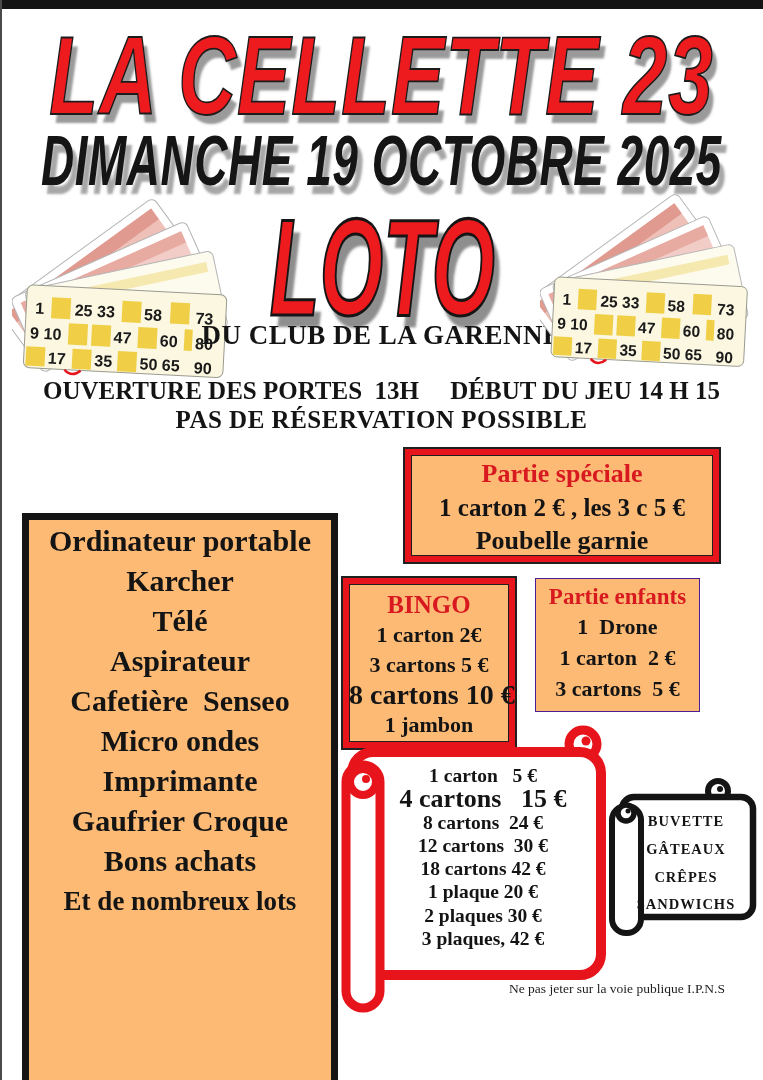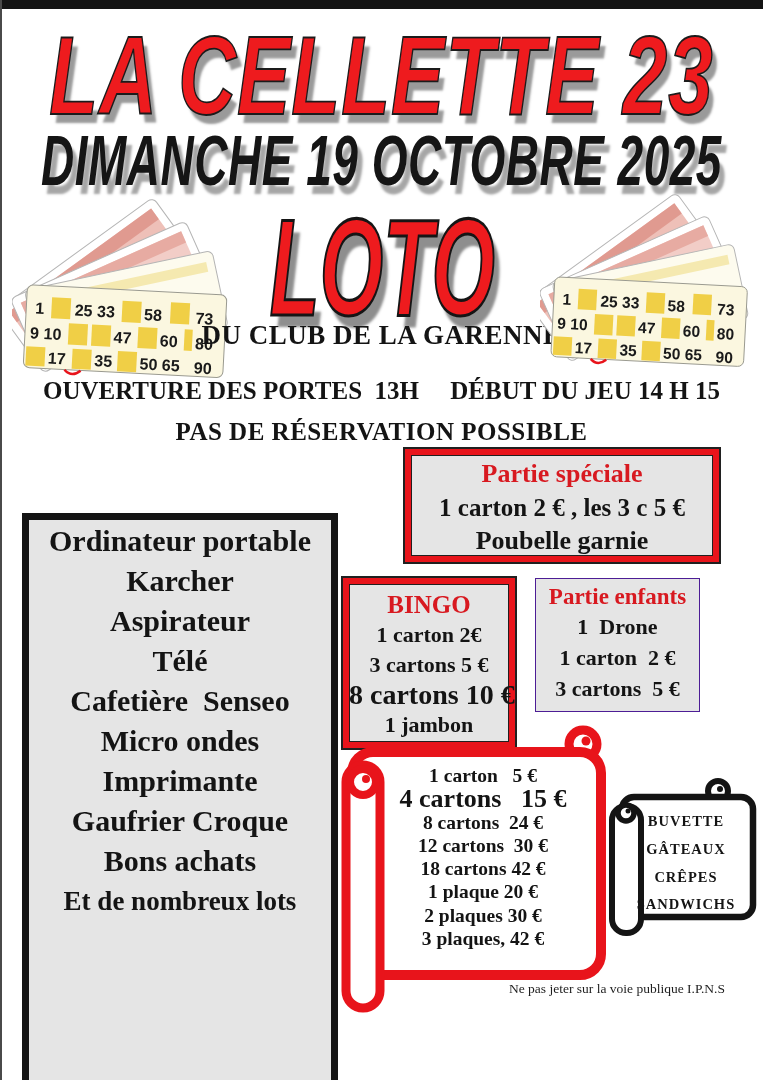--- a/index.html
+++ b/index.html
@@ -6,21 +6,21 @@
   .page{position:relative;width:763px;height:1080px;background:#ffffff;overflow:hidden;
         font-family:"Liberation Serif",serif;color:#141414;}
   .abs{position:absolute;}
   .pre{white-space:pre;}
   .center{left:0;right:0;text-align:center;}
   .headline{font-family:"Liberation Sans",sans-serif;font-weight:700;font-style:italic;line-height:1;white-space:pre;}
   .stretch{display:inline-block;transform-origin:top center;}
   .title-red{color:#ee1b1e;-webkit-text-stroke:1.3px #1b1b1b;text-shadow:5px 6px 2px #9a9a9a;}
   .title-black{color:#151515;text-shadow:5px 6px 2px #a6a6a6;}
   .serifb{font-weight:bold;}
-  .box{position:absolute;box-sizing:border-box;background:#e5e5e5;text-align:center;}
+  .box{position:absolute;box-sizing:border-box;background:#fdba74;text-align:center;}
   .red-border{border:6px solid #e8141b;box-shadow:0 0 0 2px #202020, inset 0 0 0 1px #202020;}
   .black-border{border:7px solid #141414;}
   .line{white-space:pre;font-weight:bold;}
   .red-text{color:#d81920;}
   svg text{font-family:"Liberation Sans",sans-serif;}
 </style>
 </head>
 <body>
 
 <div class="page">
@@ -131,33 +131,33 @@
       <rect x="108" y="149" width="19" height="20" fill="#f0cf46"></rect>
       <text x="39" y="165" font-size="16" font-weight="bold" fill="#1a1a1a">17</text>
       <text x="85" y="165" font-size="16" font-weight="bold" fill="#1a1a1a">35</text>
       <text x="130" y="166" font-size="16" font-weight="bold" fill="#1a1a1a">50 65</text>
       <text x="184" y="167" font-size="16" font-weight="bold" fill="#1a1a1a">90</text>
     </g>
     <path d="M52 172 q7 8 16 1" stroke="#e8141b" stroke-width="2.5" fill="none"></path>
   </svg>
 
   <div class="abs center serifb pre" style="top:377px;font-size:25px;">OUVERTURE DES PORTES  13H     DÉBUT DU JEU 14 H 15</div>
-  <div class="abs center serifb" style="top:418px;font-size:25px;letter-spacing:0.5px;">PAS DE RÉSERVATION POSSIBLE</div>
+  <div class="abs center serifb" style="top:406px;font-size:25px;letter-spacing:0.5px;">PAS DE RÉSERVATION POSSIBLE</div>
 
   <div class="box red-border" style="left:405px;top:449px;width:314px;height:113px;padding-top:2px;">
     <div class="line red-text" style="font-size:26px;line-height:34px;">Partie spéciale</div>
     <div class="line" style="font-size:25px;line-height:33px;">1 carton 2 € , les 3 c 5 €</div>
     <div class="line" style="font-size:26px;line-height:33px;">Poubelle garnie</div>
   </div>
 
   <div class="box black-border" style="left:22px;top:513px;width:316px;height:592px;padding-top:1px;">
     <div class="line" style="font-size:30px;line-height:40px;">Ordinateur portable</div>
     <div class="line" style="font-size:30px;line-height:40px;">Karcher</div>
+    <div class="line" style="font-size:30px;line-height:40px;">Télé</div>
     <div class="line" style="font-size:30px;line-height:40px;">Aspirateur</div>
-    <div class="line" style="font-size:30px;line-height:40px;">Télé</div>
     <div class="line" style="font-size:30px;line-height:40px;">Cafetière  Senseo</div>
     <div class="line" style="font-size:30px;line-height:40px;">Micro ondes</div>
     <div class="line" style="font-size:30px;line-height:40px;text-align:center;">Imprimante</div>
     <div class="line" style="font-size:30px;line-height:40px;">Gaufrier Croque</div>
     <div class="line" style="font-size:30px;line-height:40px;">Bons achats</div>
     <div class="line" style="font-size:27px;line-height:40px;">Et de nombreux lots</div>
   </div>
 
   <div class="box red-border" style="left:343px;top:578px;width:172px;height:170px;padding-top:5px;">
     <div class="line red-text" style="font-size:25px;line-height:31px;">BINGO</div>

